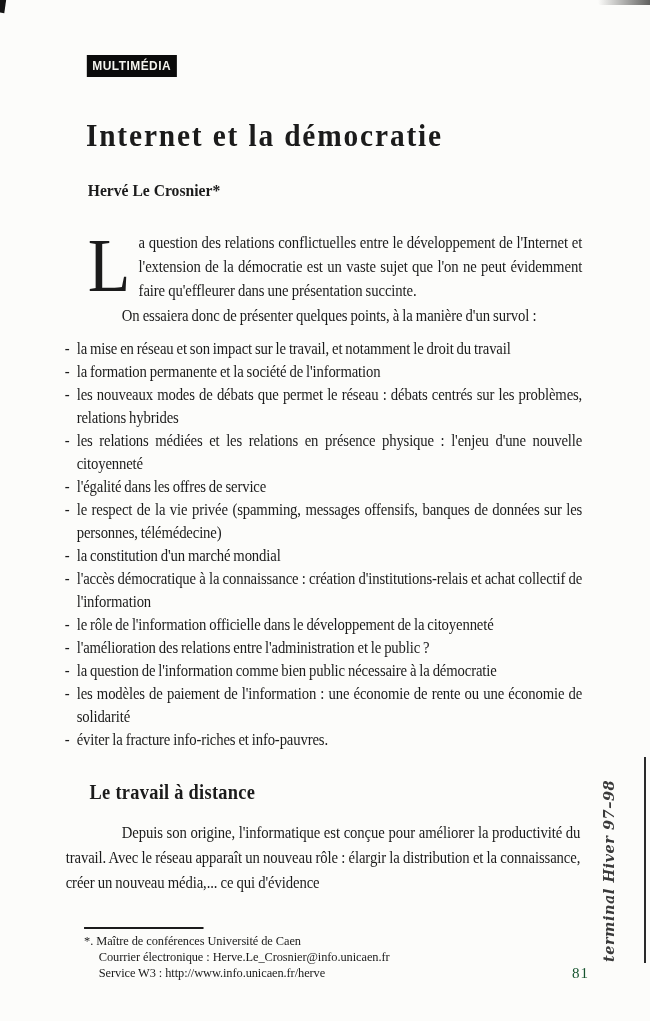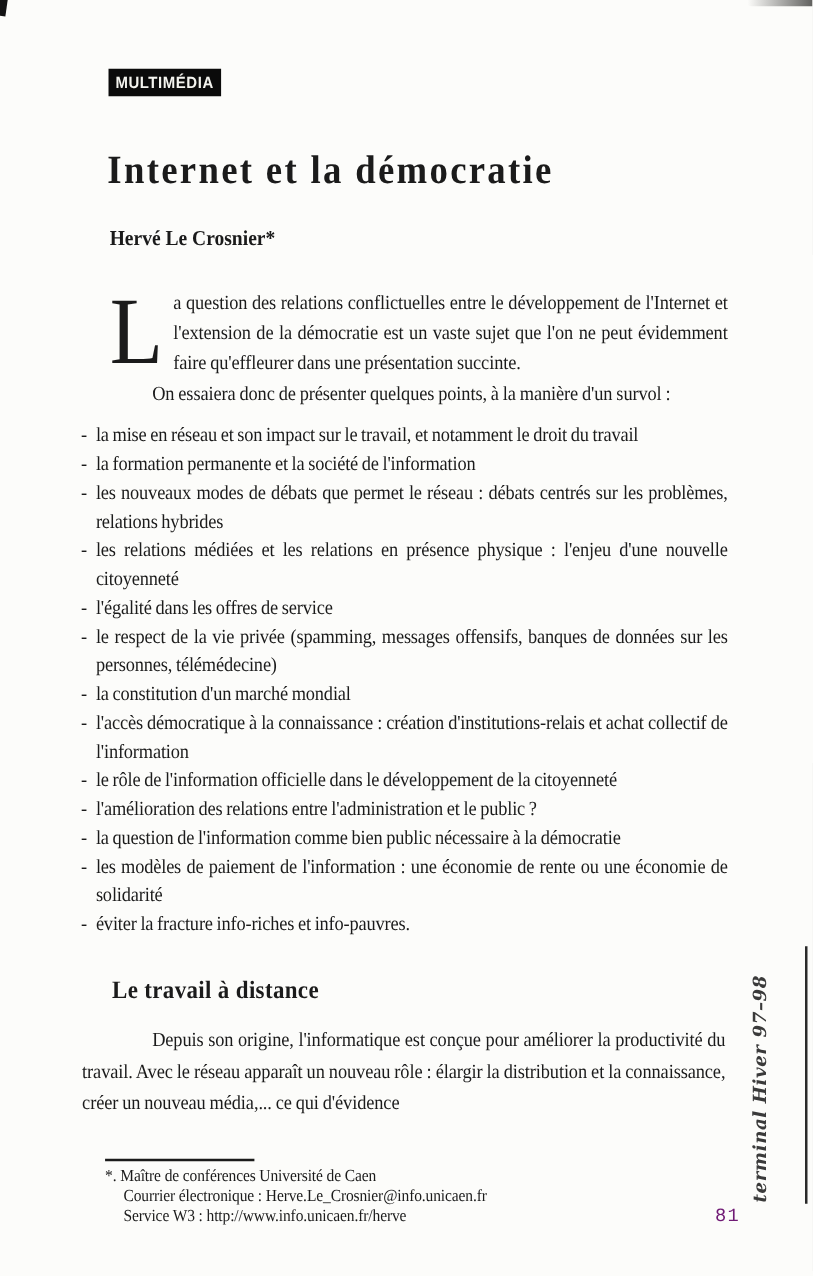--- a/index.html
+++ b/index.html
@@ -44,22 +44,22 @@
     font-style: italic;
     font-weight: bold;
     font-size: 14.5px;
     letter-spacing: 0.5px;
     color: #3a3a3a;
     text-align: center;
     white-space: nowrap;
   }
   .page-number {
     position: absolute; left: 572px; top: 965px;
-    font-family: Liberation Mono, monospace;
-    font-size: 15px; color: #701a75;
+    font-family: Liberation Serif, serif;
+    font-size: 15px; color: #14532d;
     letter-spacing: 1px;
   }
 
   
   .article {
     position: absolute; left: 62px; top: 55px;
     width: 566px;
     transform: scaleX(0.919);
     transform-origin: 0 0;
   }

